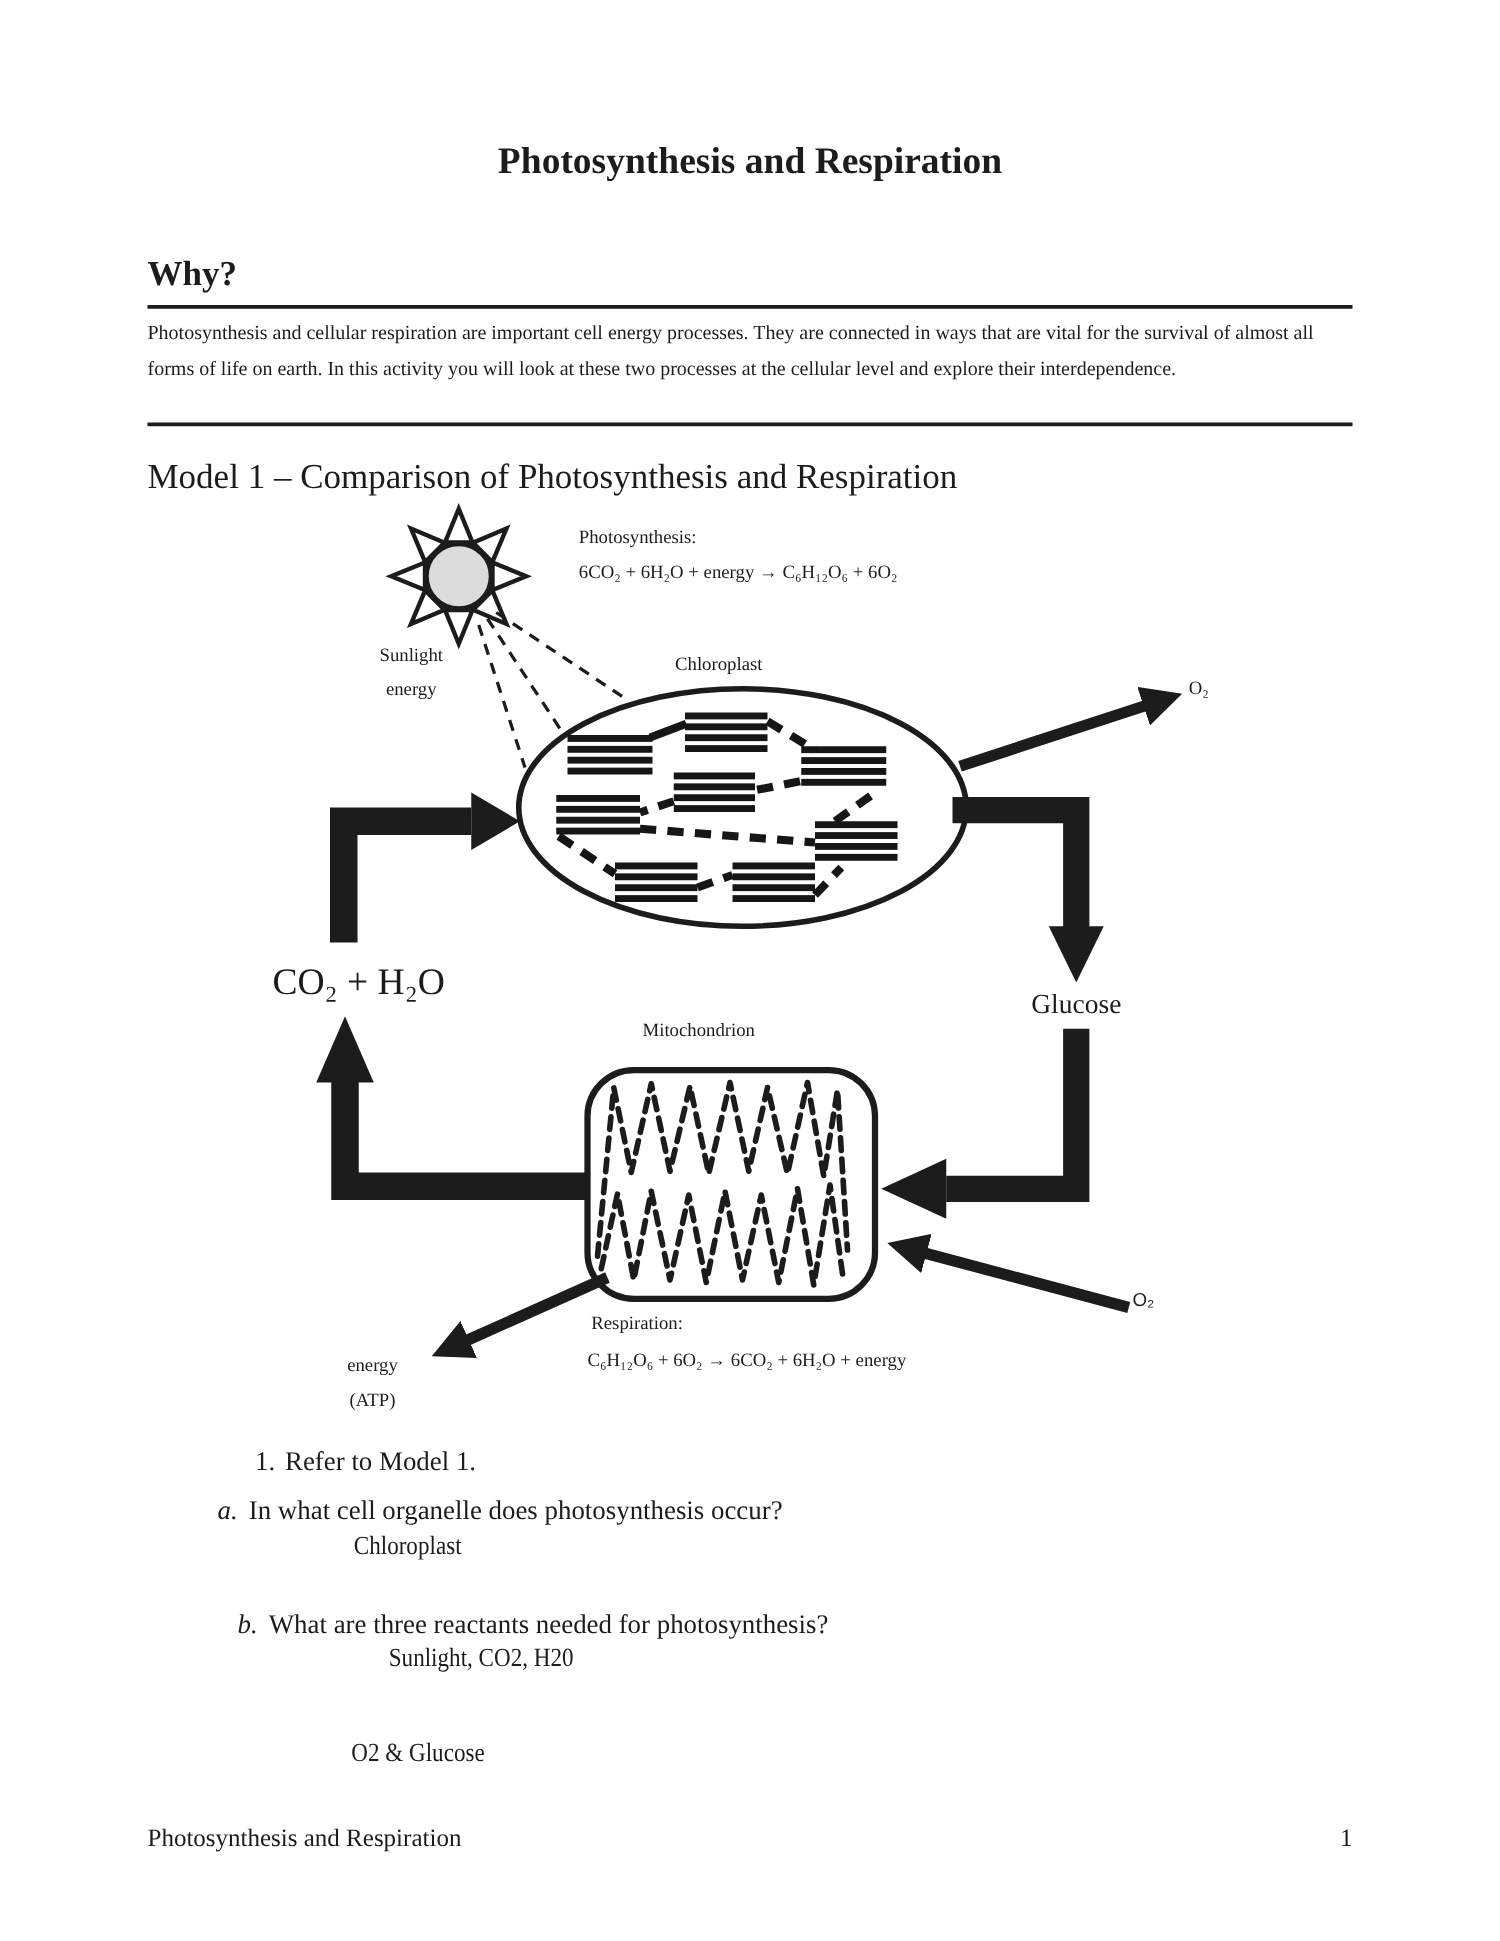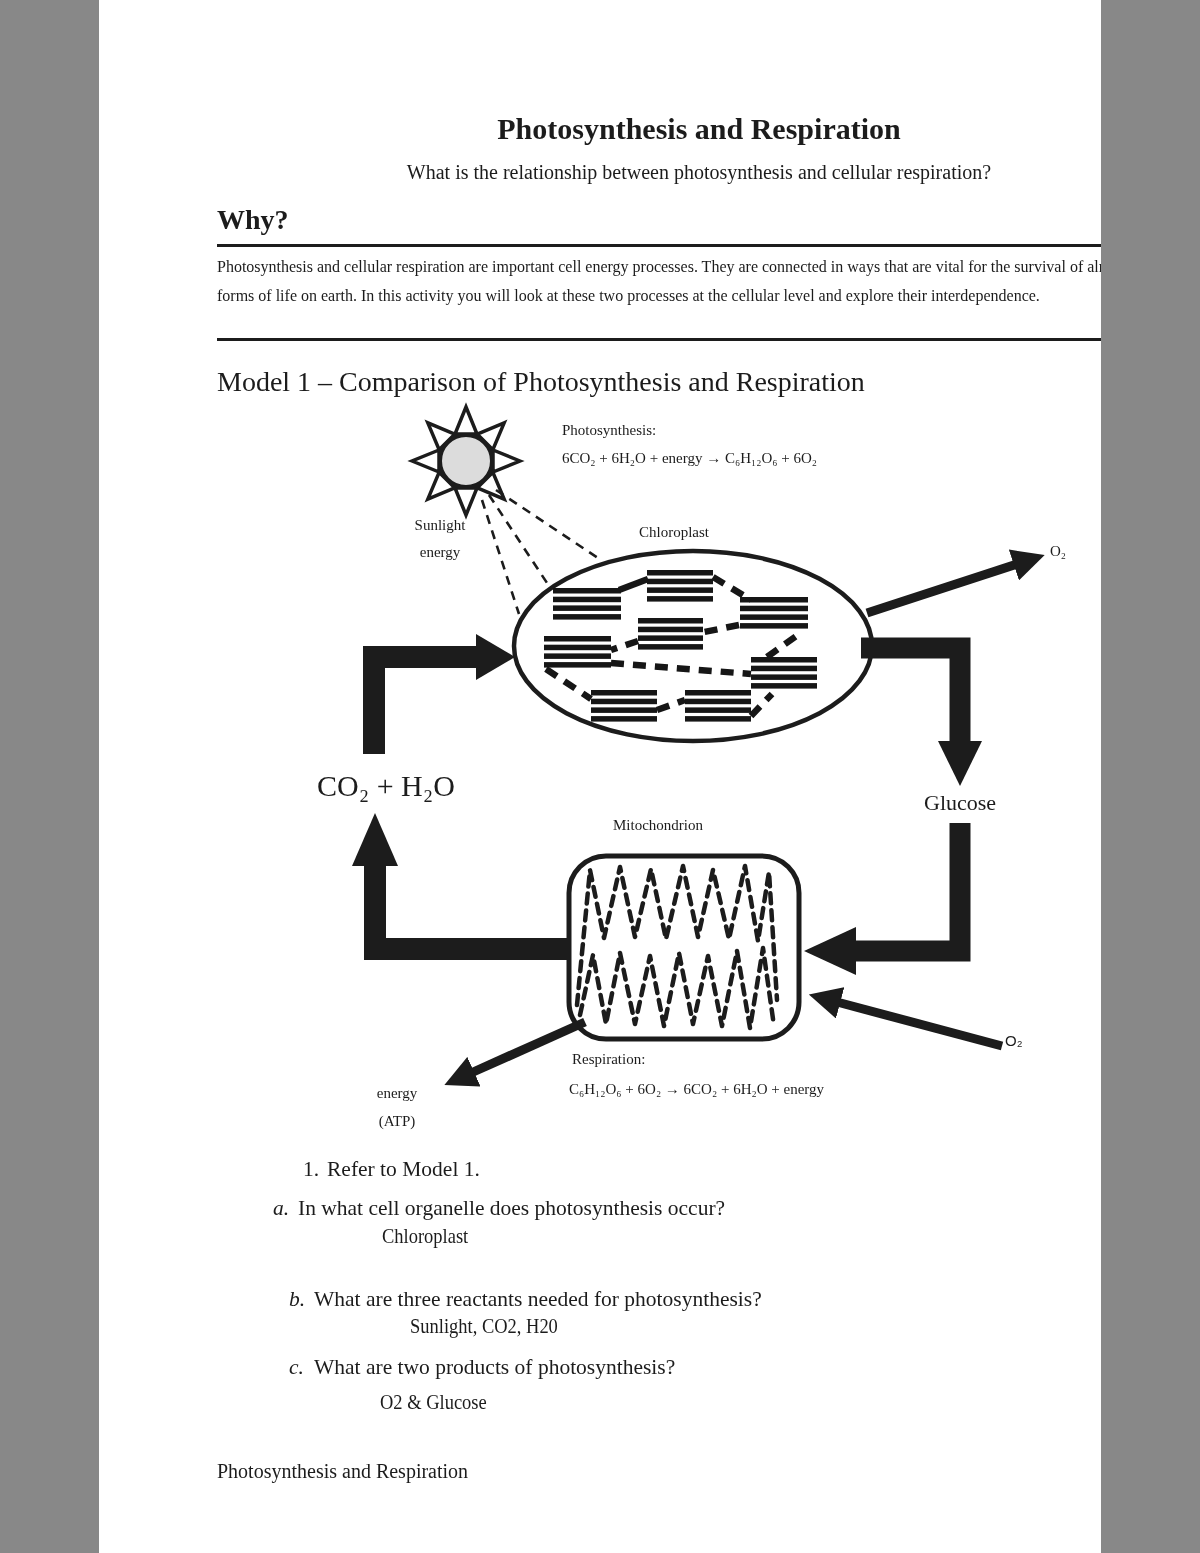--- a/index.html
+++ b/index.html
@@ -1,34 +1,34 @@
 <!DOCTYPE html>
 <html><head>
 <meta charset="utf-8">
 <style>
   html,body{margin:0;padding:0;background:#888;}
   .page{
-    position:relative; width:1002px; height:1553px; margin:0 auto;
+    position:relative; width:1200px; height:1553px; margin:0 auto;
     background:#ffffff; overflow:hidden;
     font-family:"Liberation Serif","DejaVu Serif",serif; color:#1c1c1c;
   }
   .abs{position:absolute;}
   .center-line{left:0; width:1200px; text-align:center;}
   .title{top:112px; font-size:30px; font-weight:bold;}
   .subtitle{top:161px; font-size:20px;}
   .why{left:118px; top:204px; font-size:28px; font-weight:bold;}
   .rule{left:118px; width:964px; height:0; border-top:3.5px solid #1c1c1c;}
   .rule1{top:244px;}
   .rule2{top:338px;}
   .para{left:118px; top:253px; width:970px; font-size:16px; line-height:28.5px;}
   .model-heading{left:118px; top:366px; font-size:28px; font-weight:normal;}
   .lbl{font-size:15px; white-space:nowrap;}
   .photo-label{left:463px; top:422px;}
   .photo-eq{left:463px; top:450px;}
-  .sunlight{left:276px; top:512px; width:130px; text-align:center; line-height:27px;}
+  .sunlight{left:264px; top:512px; width:130px; text-align:center; line-height:27px;}
   .chloro-label{left:540px; top:524px;}
   .o2-out-label{left:951px; top:543px;}
   .co2-label{left:218px; top:769px; font-size:30px;}
   .glucose-label{left:825px; top:790px; font-size:22px;}
   .mito-label{left:514px; top:817px;}
   .o2-in-label{left:906px; top:1032px; font-family:"Liberation Sans","DejaVu Sans",sans-serif;}
   .energy-label{left:256px; top:1079px; width:84px; text-align:center; line-height:28px;}
   .resp-label{left:473px; top:1051px;}
   .resp-eq{left:470px; top:1081px;}
   .question{font-size:21.5px; white-space:nowrap;}
@@ -176,21 +176,20 @@
         <path d="M481,1015 L494,955 L507,1024 L521,953 L536,1024 L551,956 L565,1026 L580,953 L594,1024 L609,956 L623,1026 L638,951 L651,1028 L664,948 L675,1026"></path>
       </g>
     </g>
 
     <line x1="903" y1="1046" x2="738" y2="1002" stroke="#1c1c1c" stroke-width="9" marker-end="url(#ah)"></line>
 
     <line x1="486" y1="1022" x2="372" y2="1073" stroke="#1c1c1c" stroke-width="9" marker-end="url(#ah)"></line>
   </svg>
 
   <div class="abs center-line title">Photosynthesis and Respiration</div>
-  <div class="abs center-line subtitle">What is the relationship between photosynthesis and cellular respiration?</div>
 
   <div class="abs why">Why?</div>
   <div class="abs rule rule1"></div>
   <div class="abs para">Photosynthesis and cellular respiration are important cell energy processes. They are connected in ways that are vital for the survival of almost all forms of life on earth. In this activity you will look at these two processes at the cellular level and explore their interdependence.</div>
   <div class="abs rule rule2"></div>
 
   <div class="abs model-heading">Model 1 – Comparison of Photosynthesis and Respiration</div>
 
   <div class="abs lbl photo-label">Photosynthesis:</div>
   <div class="abs lbl photo-eq">6CO₂ + 6H₂O + energy → C₆H₁₂O₆ + 6O₂</div>
@@ -222,21 +221,18 @@
   <div class="abs question qa">
     <span class="qletter">a.</span><span>In what cell organelle does photosynthesis occur?</span>
   </div>
   <div class="abs answer ans-a">Chloroplast</div>
 
   <div class="abs question qb">
     <span class="qletter">b.</span><span>What are three reactants needed for photosynthesis?</span>
   </div>
   <div class="abs answer ans-b">Sunlight, CO2, H20</div>
 
-  <div class="abs question qc">
-    <span class="qletter">c.</span><span>What are two products of photosynthesis?</span>
-  </div>
   <div class="abs answer ans-c">O2 &amp; Glucose</div>
 
   <div class="abs footer-left">Photosynthesis and Respiration</div>
   <div class="abs footer-num">1</div>
 
 </div>
 
 </body></html>

